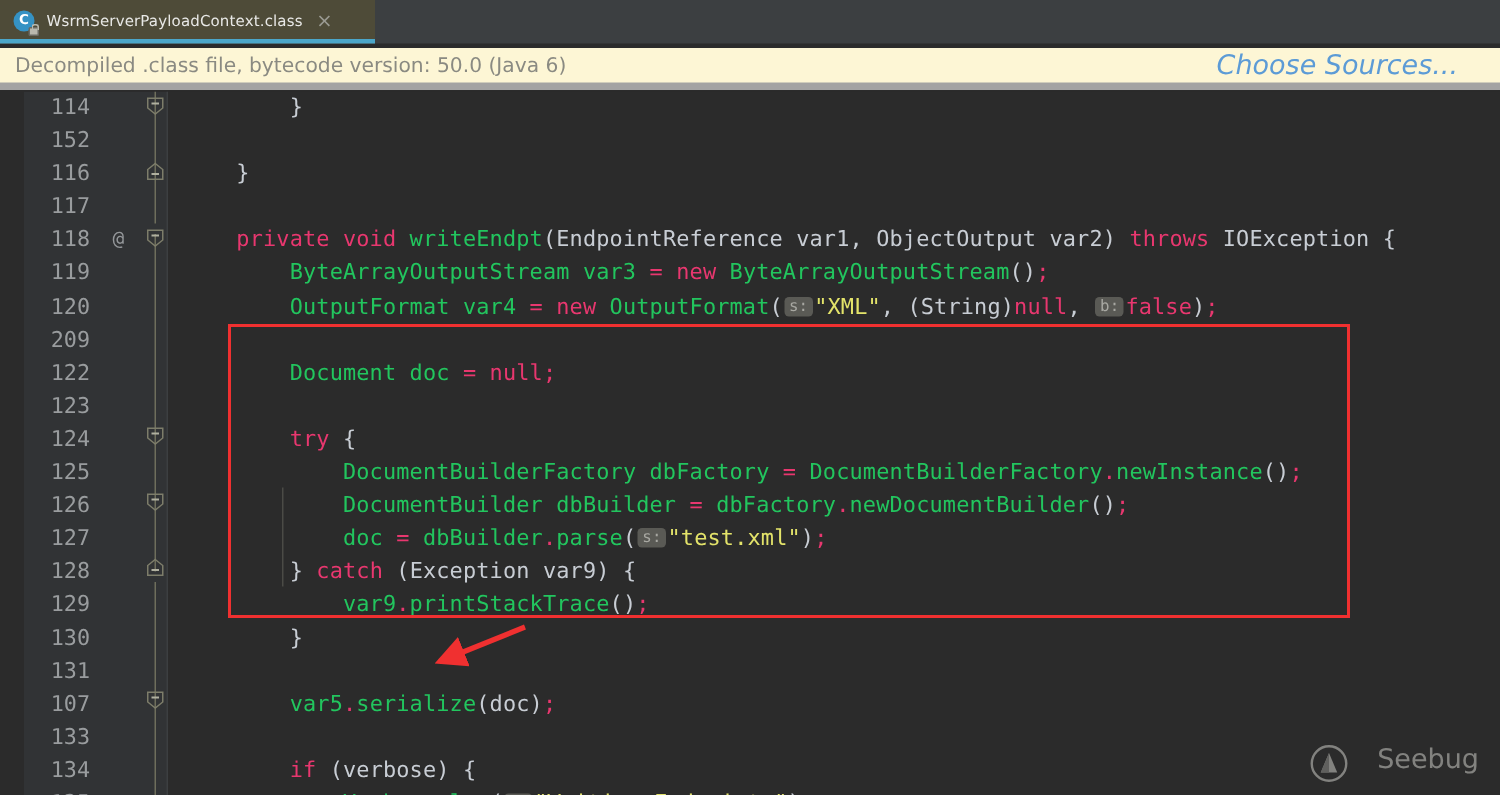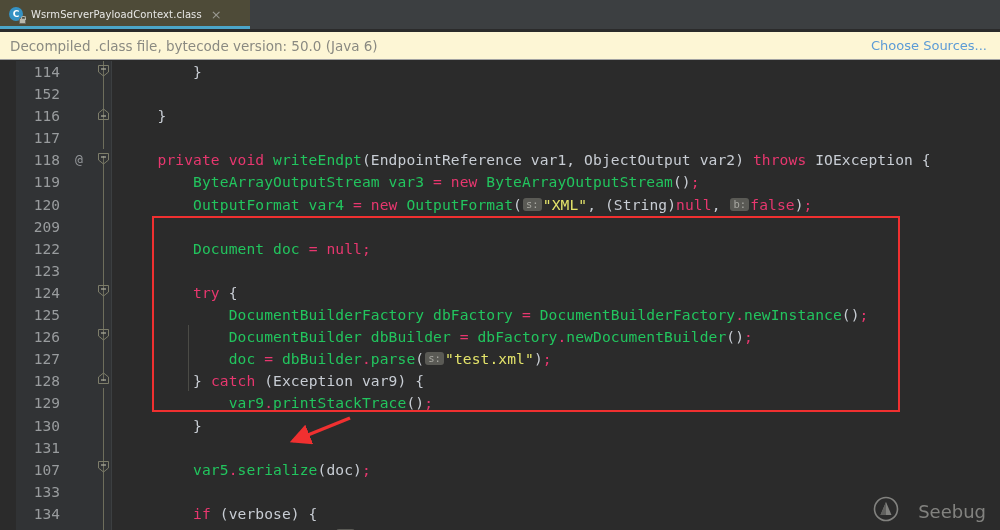--- a/index.html
+++ b/index.html
@@ -81,34 +81,35 @@
     cursor: pointer;
     font-family: "DejaVu Sans", sans-serif;
   }
 
   
   .notifbar {
     position: absolute; left: 0; top: 32px;
     width: 1000px; height: 28px;
     background: #fdf6d5;
     display: flex; align-items: center;
-    border-bottom: 1px solid #a3a3a3;
+    border-bottom: 5px solid #a3a3a3;
   }
   .notif-text {
     margin-left: 10px;
     color: #8a8a82;
     font-size: 13.5px;
     font-family: "DejaVu Sans", sans-serif;
   }
   .notif-link {
-    margin-left: auto; margin-right: 13px;
+    margin-left: auto; margin-right: 28px;
     color: #5c9bd6;
-    font-size: 13px;
+    font-size: 18px;
     cursor: pointer;
     font-family: "DejaVu Sans", sans-serif;
+    font-style: italic;
   }
 
   
   .editor {
     position: absolute; left: 16px; top: 61px;
     width: 1000px; height: 469px;
     background: #2b2b2b;
     overflow: hidden;
   }
   .gutter {
@@ -220,21 +221,21 @@
   .marker-dot {
     position: absolute;
     width: 9px; height: 3px;
     background: #2323c8;
   }
 
   
   .watermark {
     position: absolute;
     right: 14px; bottom: 8px;
-    display: flex; align-items: flex-end;
+    display: flex; align-items: flex-start;
     opacity: 0.55;
     gap: 12px;
   }
   .wm-logo { width: 26px; height: 26px; margin-right: 7px; }
   .wm-text {
     color: #c9c9c4;
     font-size: 18px;
     font-family: "DejaVu Sans", sans-serif;
   }
 </style>

